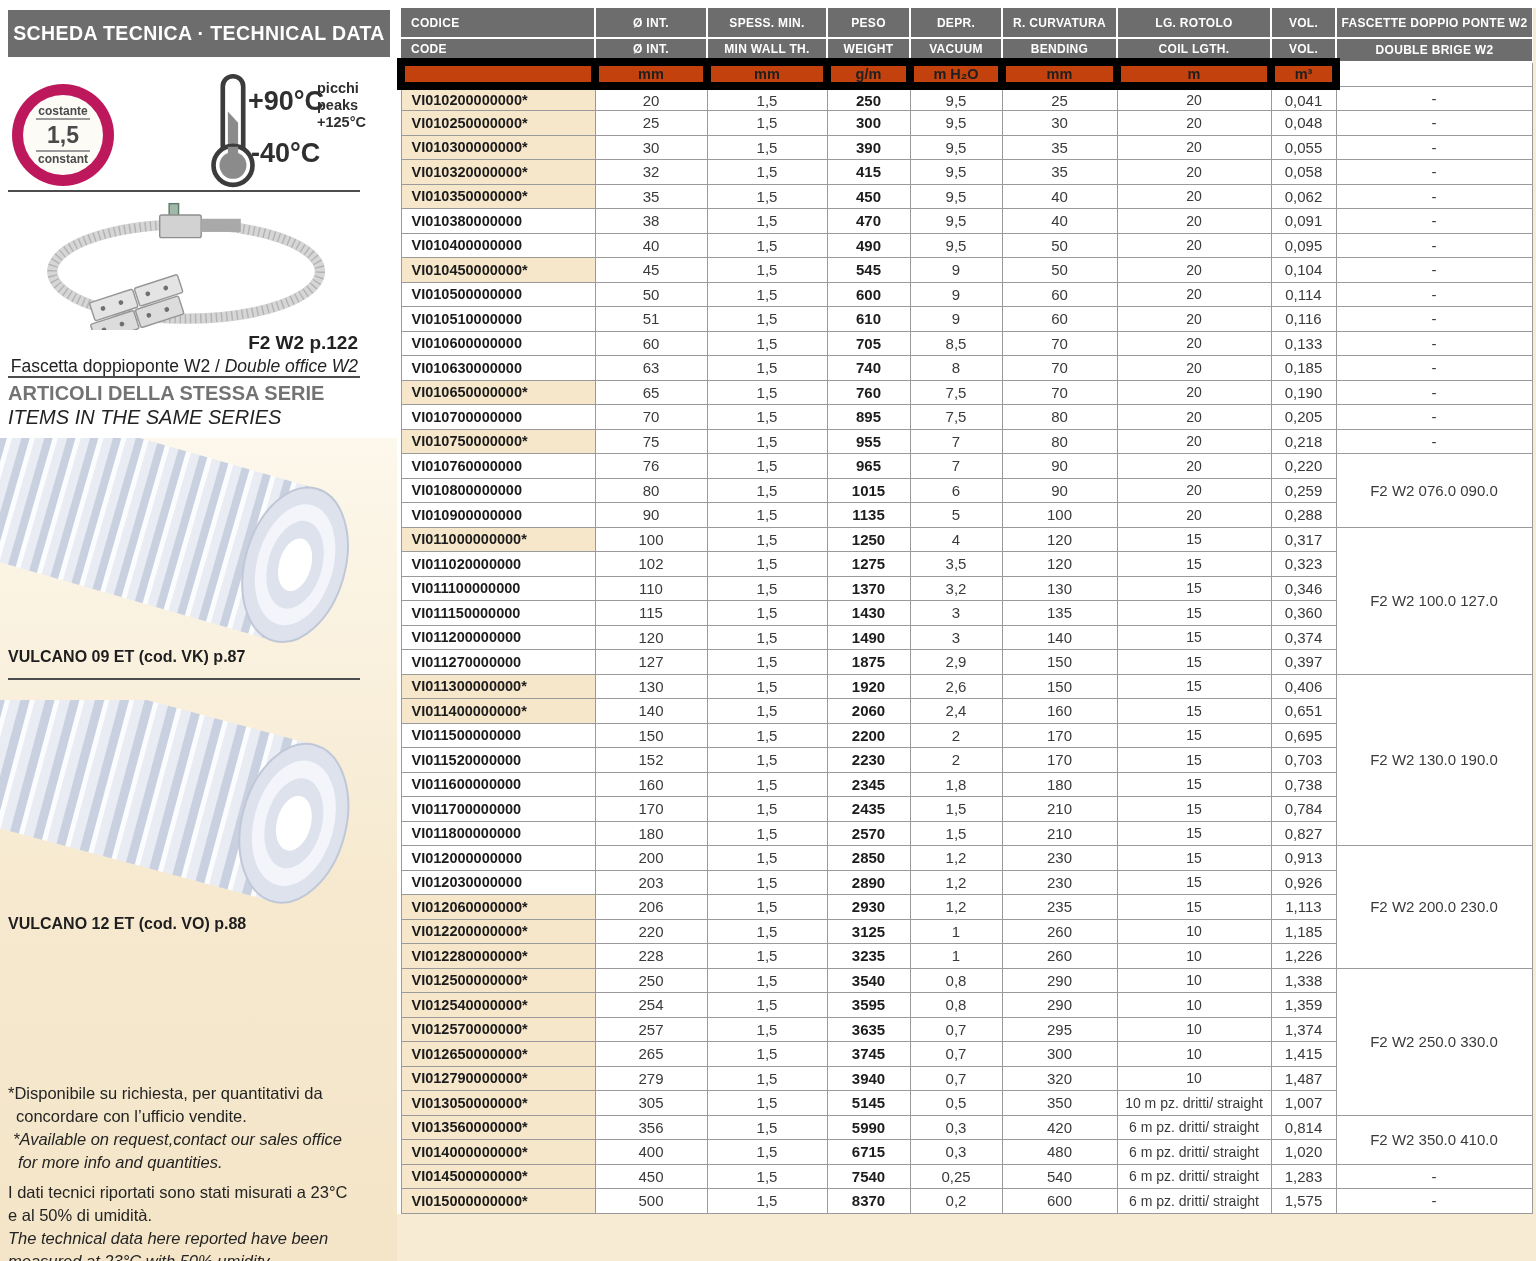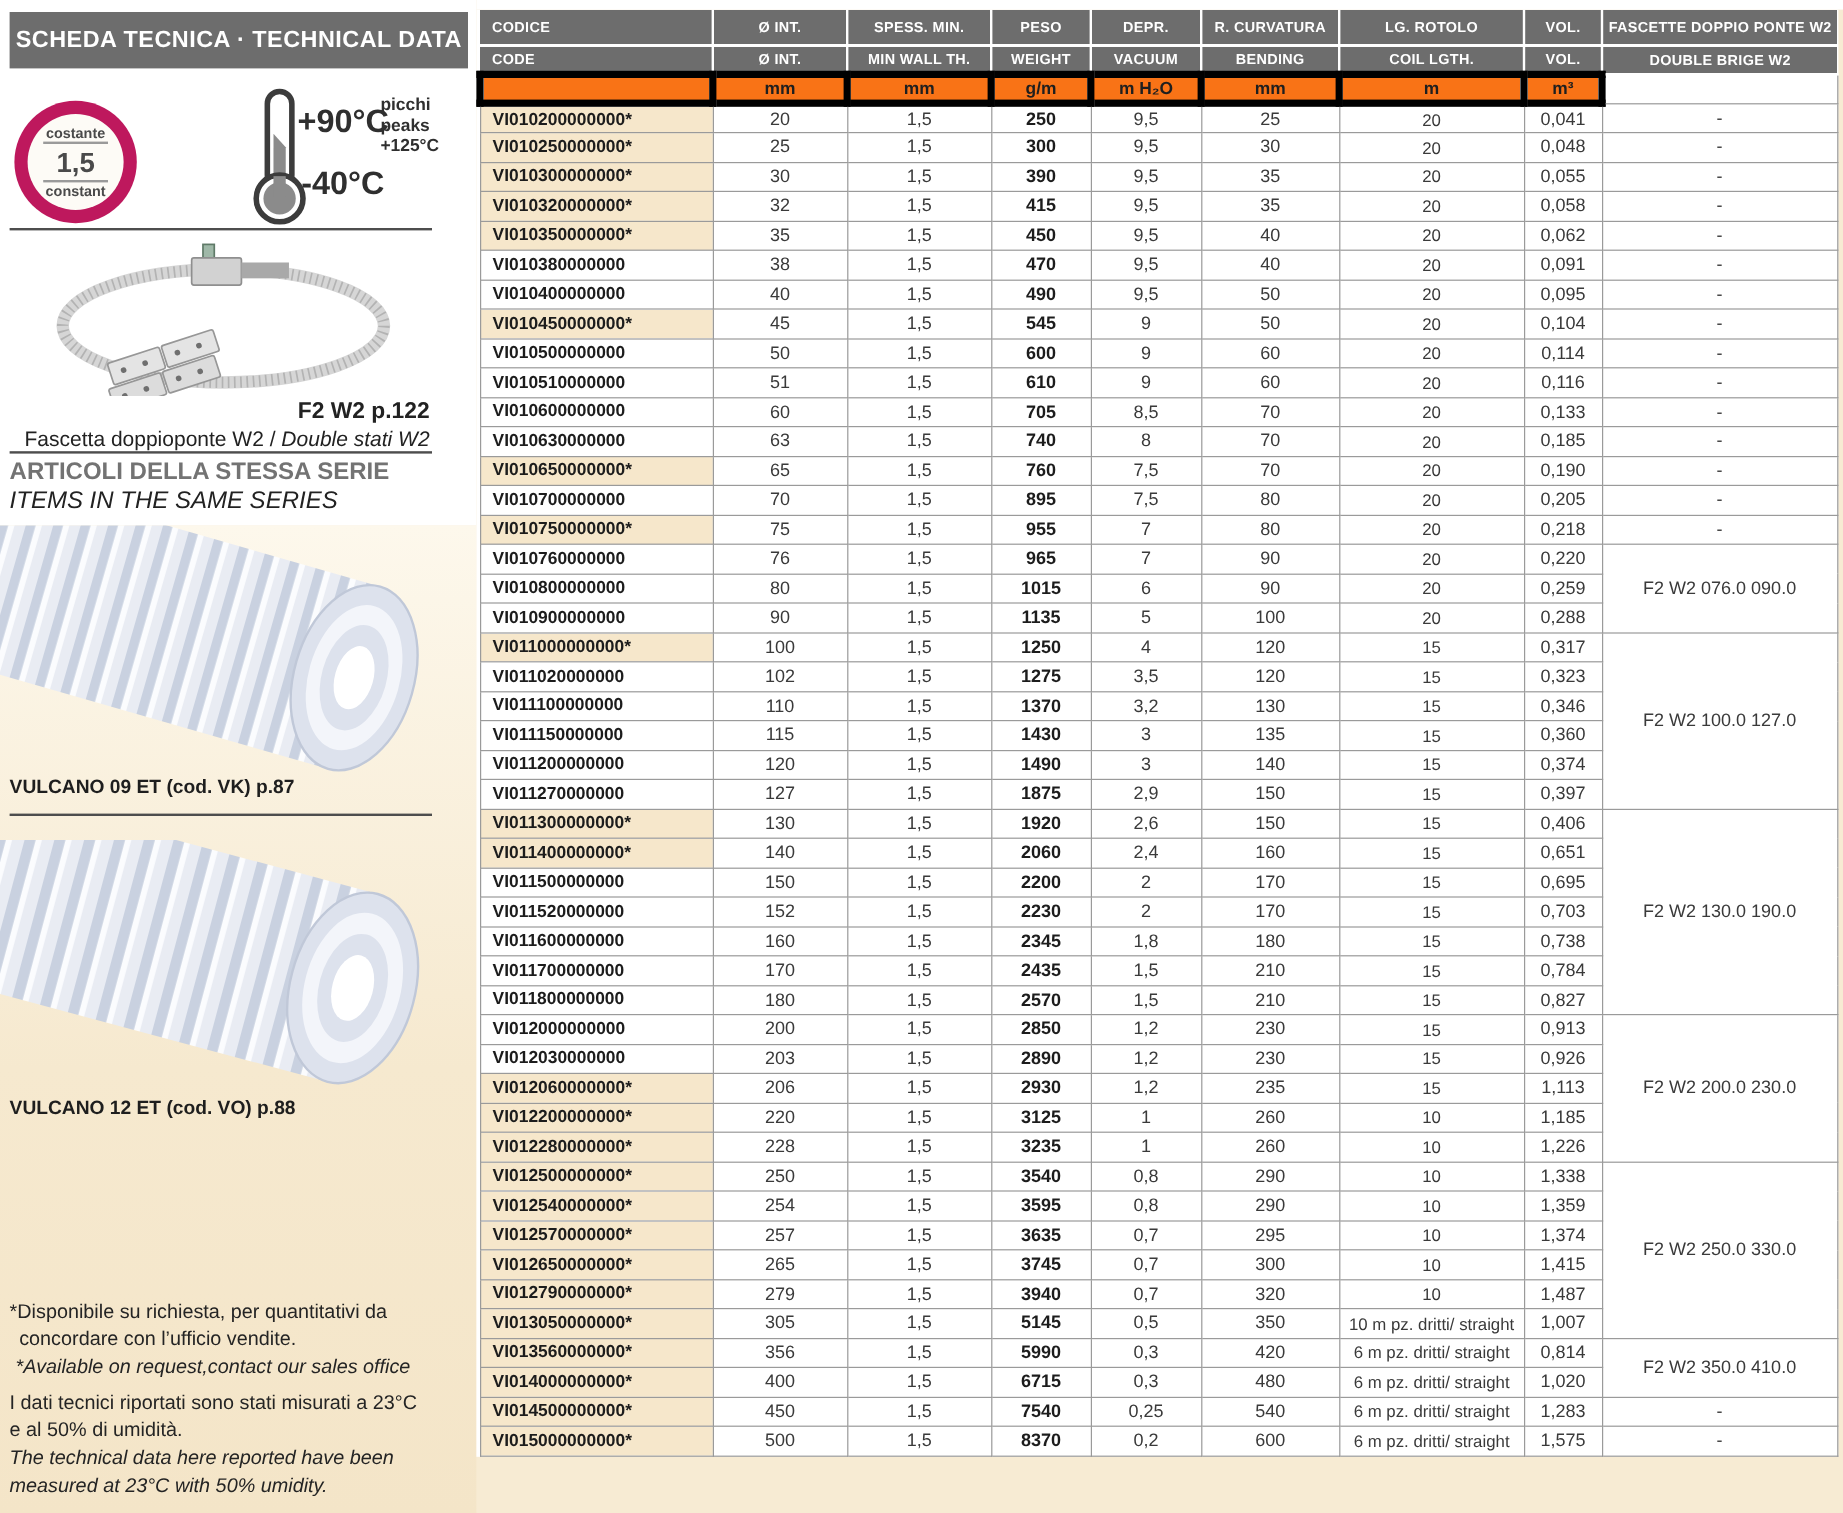--- a/index.html
+++ b/index.html
@@ -57,21 +57,21 @@
     table-layout:fixed; background:#ffffff; }
   col.c0{width:194px} col.c1{width:112px} col.c2{width:120px} col.c3{width:83px}
   col.c4{width:92px} col.c5{width:115px} col.c6{width:154px} col.c7{width:65px} col.c8{width:196px}
   .datatable th, .datatable td { padding:0; text-align:center; overflow:hidden; white-space:nowrap; }
   tr.h1 { height:30px; } tr.h2 { height:24px; }
   tr.h1 th, tr.h2 th { background:#6d6d6d; color:#fff; font-weight:bold; font-size:12px;
     letter-spacing:.3px; border:2px solid #ffffff; border-top:none; }
   tr.h1 th:first-child, tr.h2 th:first-child { text-align:left; padding-left:10px; border-left:none; }
   tr.h1 th:last-child, tr.h2 th:last-child { border-right:none; }
   tr.units { height:24px; }
-  tr.units td { background:#f97316; font-weight:bold; font-size:14.5px; color:#1f1f1f; border:6px solid #000000; }
+  tr.units td { background:#c2410c; font-weight:bold; font-size:14.5px; color:#1f1f1f; border:8px solid #000000; }
   tr.units td.blank-end { background:#ffffff; border:1px solid #9a9a9a; }
   tr.data { height:24.5px; }
   tr.data td { border:1px solid #9a9a9a; font-size:15px; color:#3a3a3a; background:#fff; }
   tr.data td.code { text-align:left; padding-left:10px; font-weight:bold; font-size:14.5px; color:#1c1c1c; }
   tr.data.star td.code { background:#f6e7cb; }
   tr.data td.weight { font-weight:bold; color:#1c1c1c; }
   tr.data td.coil { font-size:14px; }
   tr.data td.clampcell { font-size:15px; color:#3a3a3a; }
 </style>
 </head>
@@ -128,21 +128,21 @@
         <circle cx="130" cy="106" r="2.5" fill="#6f6f6f"></circle>
           <circle cx="150" cy="106" r="2.5" fill="#6f6f6f"></circle>
         <circle cx="74" cy="128" r="2.5" fill="#6f6f6f"></circle>
           <circle cx="94" cy="128" r="2.5" fill="#6f6f6f"></circle>
         <circle cx="124" cy="128" r="2.5" fill="#6f6f6f"></circle>
           <circle cx="144" cy="128" r="2.5" fill="#6f6f6f"></circle>
       </g>
     </svg>
   </div>
   <div class="clamp-ref">F2 W2 p.122</div>
-  <div class="clamp-caption"><span class="it">Fascetta doppioponte W2</span><span> / </span><span class="en">Double stati W2</span></div>
+  <div class="clamp-caption"><span class="it">Fascetta doppioponte W2</span><span> / </span><span class="en">Double office W2</span></div>
 
   <div class="divider d2"></div>
   <div class="series-h-it">ARTICOLI DELLA STESSA SERIE</div>
   <div class="series-h-en">ITEMS IN THE SAME SERIES</div>
 
   <div class="hose1">
     <svg width="370" height="212" viewBox="0 0 370 212">
       <defs>
         <pattern id="ribs1" width="22" height="12" patternUnits="userSpaceOnUse">
           <rect width="22" height="12" fill="#e9ecf3"></rect>
@@ -180,20 +180,21 @@
         <ellipse cx="296" cy="93" rx="17" ry="28" fill="#ffffff"></ellipse>
       </g>
     </svg>
   </div>
   <div class="series-label sl2">VULCANO 12 ET (cod. VO) p.88</div>
 
   <div class="footnotes">
     <div class="fn-line">*Disponibile su richiesta, per quantitativi da</div>
     <div class="fn-line fn-it2">concordare con l’ufficio vendite.</div>
     <div class="fn-line fn-en fn-en1">*Available on request,contact our sales office</div>
+    <div class="fn-line fn-en fn-en2">for more info and quantities.</div>
     <div class="fn-gap"></div>
     <div class="fn-line">I dati tecnici riportati sono stati misurati a 23°C</div>
     <div class="fn-line">e al 50% di umidità.</div>
     <div class="fn-line fn-en">The technical data here reported have been</div>
     <div class="fn-line fn-en">measured at 23°C with 50% umidity.</div>
   </div>
 
   <table class="datatable">
     <colgroup>
       <col class="c0">

